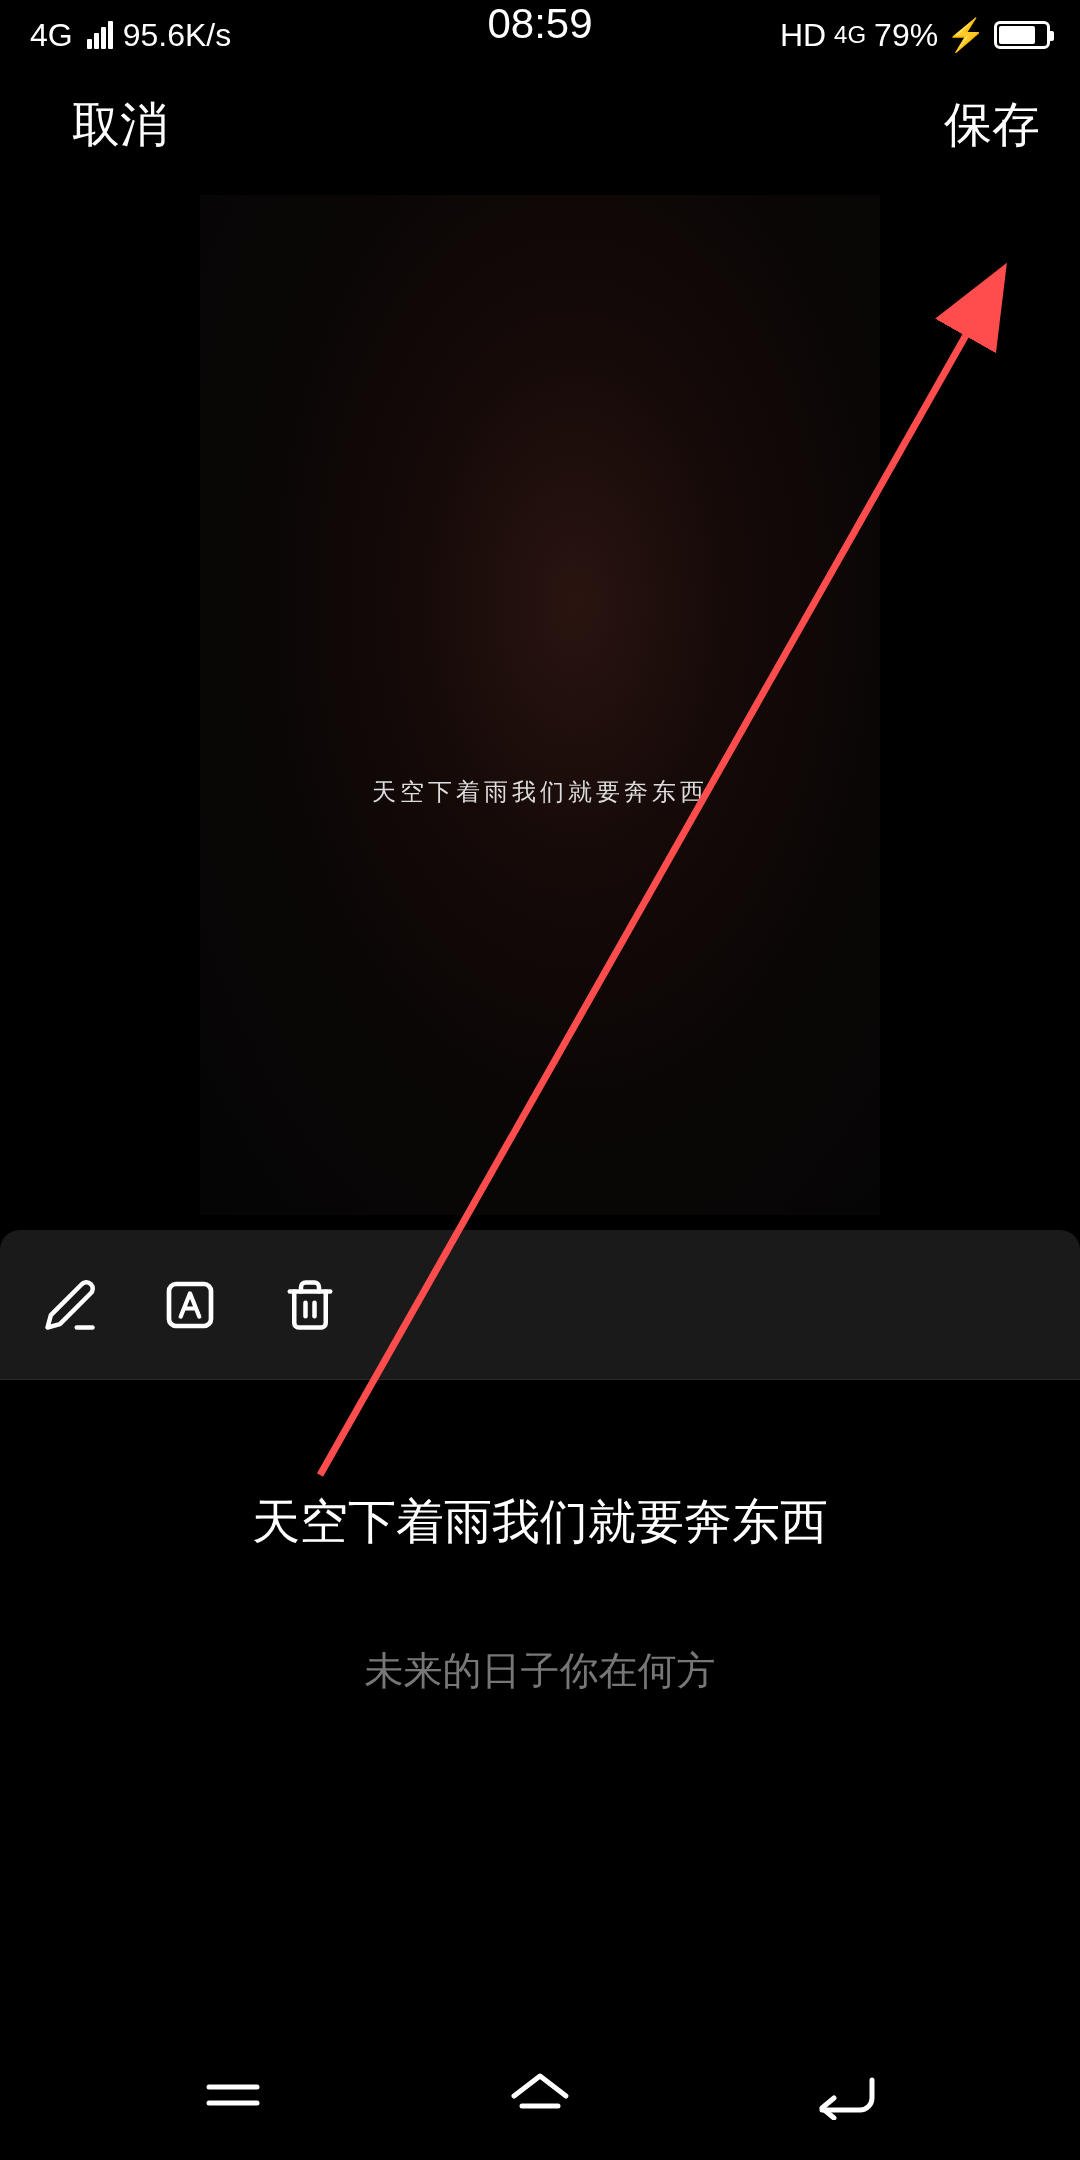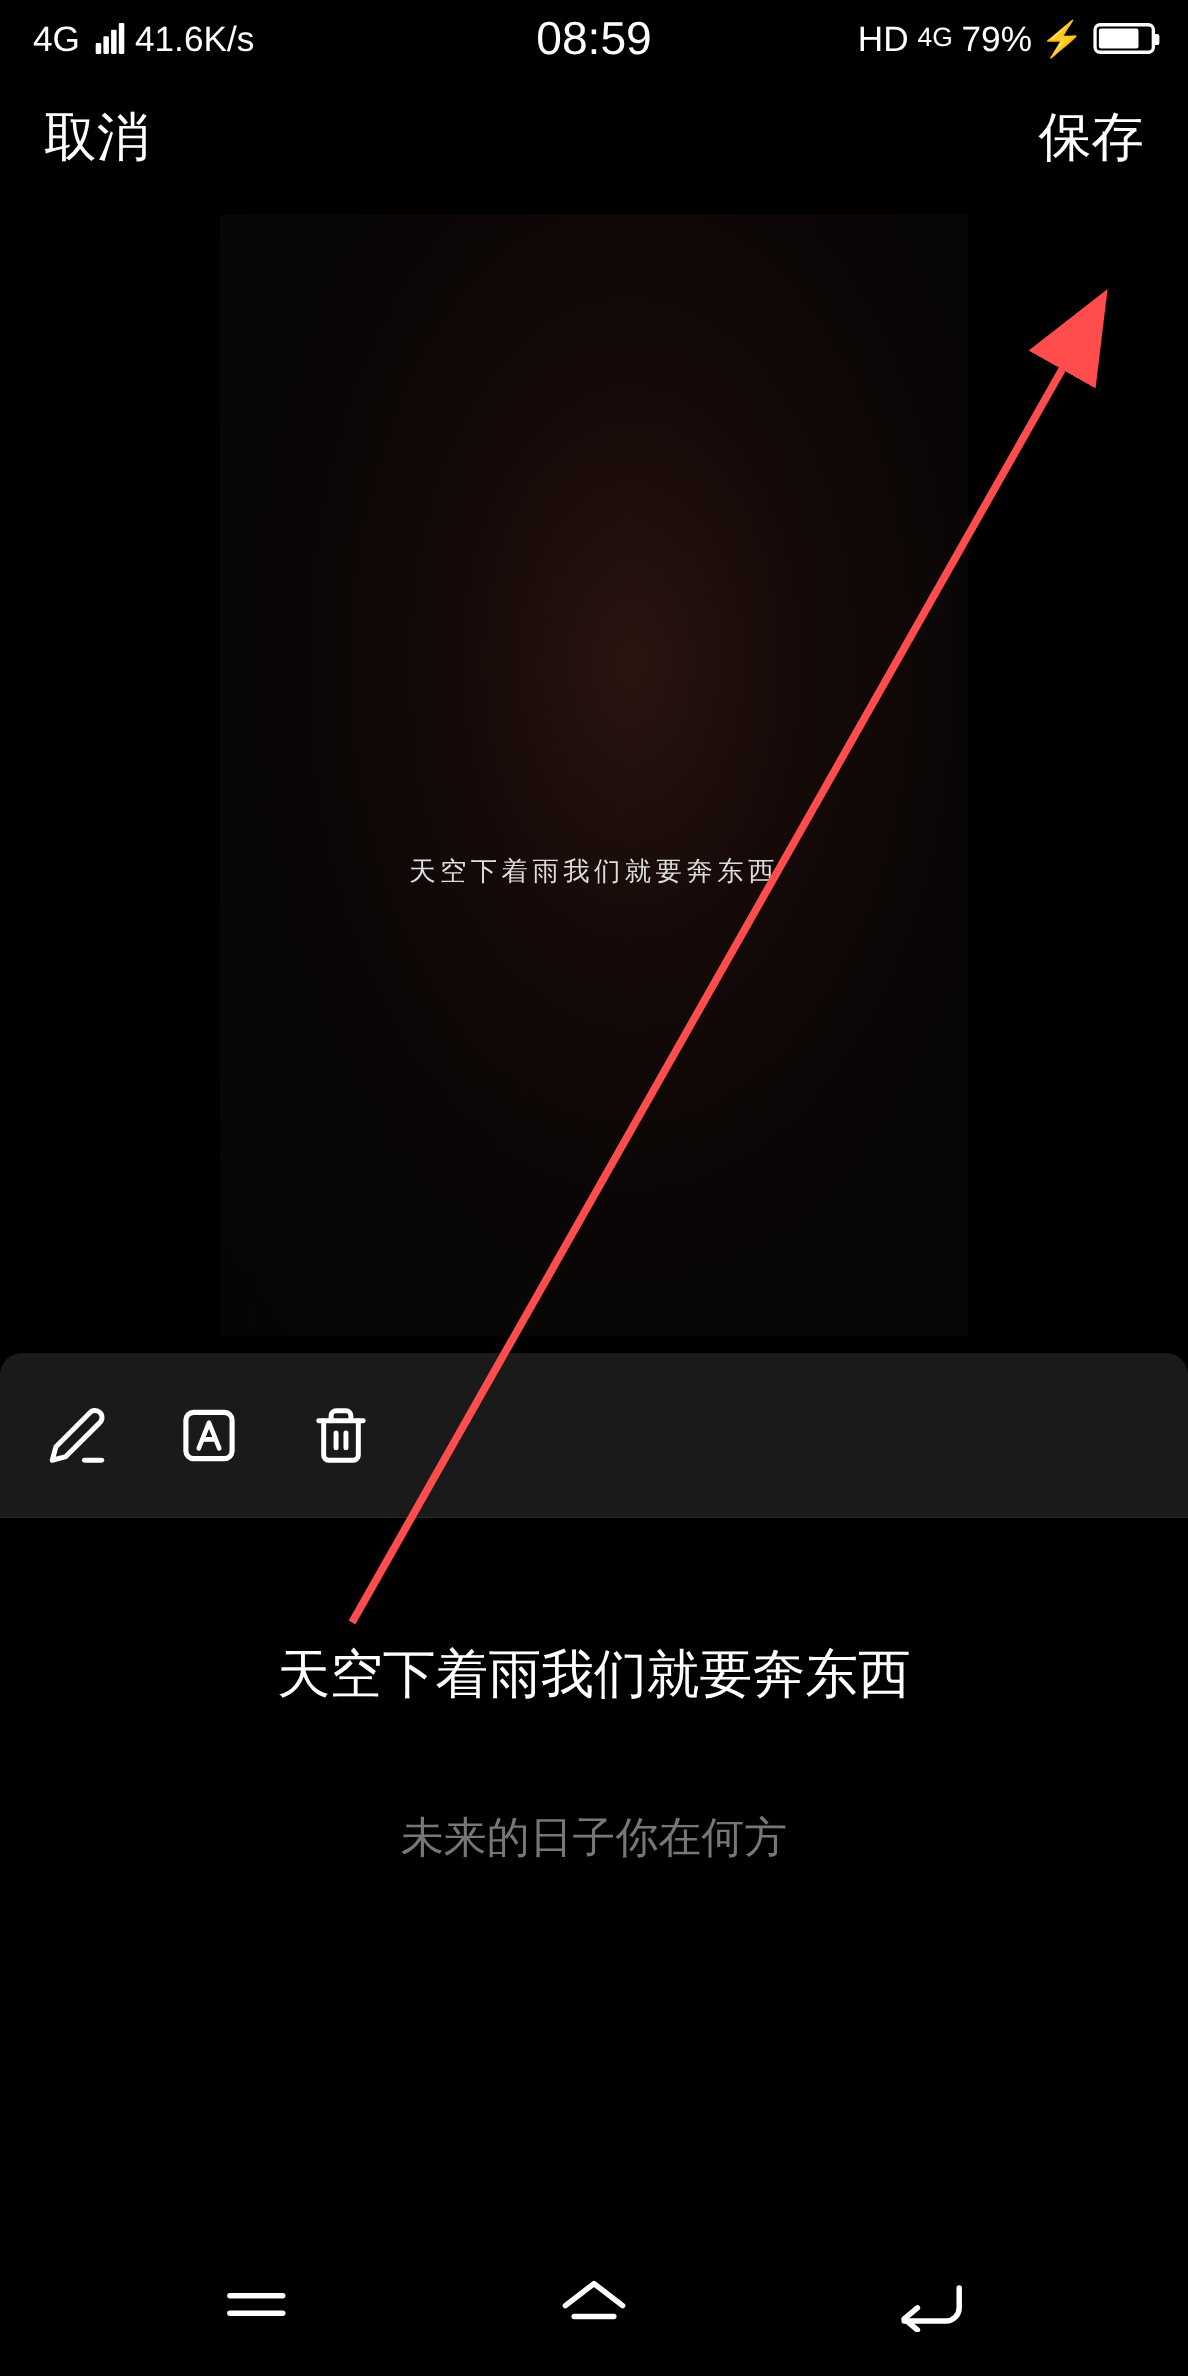--- a/index.html
+++ b/index.html
@@ -12,21 +12,20 @@
       width: 1080px;
       height: 2160px;
       background: #000;
       color: #fff;
       position: relative;
       overflow: hidden;
     }
     .status-bar {
       height: 70px;
       display: flex;
-      align-items: center;
       justify-content: space-between;
       padding: 0 30px;
       font-size: 32px;
       font-weight: 500;
     }
     .status-left {
       display: flex;
       align-items: center;
       gap: 10px;
     }
@@ -88,20 +87,21 @@
       align-items: center;
       justify-content: space-between;
       padding: 0 40px;
     }
     .header-btn {
       font-size: 48px;
       color: #fff;
       background: none;
       border: none;
       cursor: pointer;
+      margin-left: 32px;
     }
     .preview-area {
       height: 1050px;
       display: flex;
       align-items: center;
       justify-content: center;
     }
     .preview-image {
       width: 680px;
       height: 1020px;
@@ -204,21 +204,21 @@
 
 <div class="status-bar">
   <div class="status-left">
     <span>4G</span>
     <span class="signal-bars">
       <span></span>
         <span></span>
         <span></span>
         <span></span>
     </span>
-    <span>41.6K/s</span>
+    <span>95.6K/s</span>
   </div>
   <div class="status-center">08:59</div>
   <div class="status-right">
     <span>HD</span>
     <span class="sm">4G</span>
     <span>79%</span>
     <span>⚡</span>
     <span class="battery">
       <span class="battery-level"></span>
     </span>

